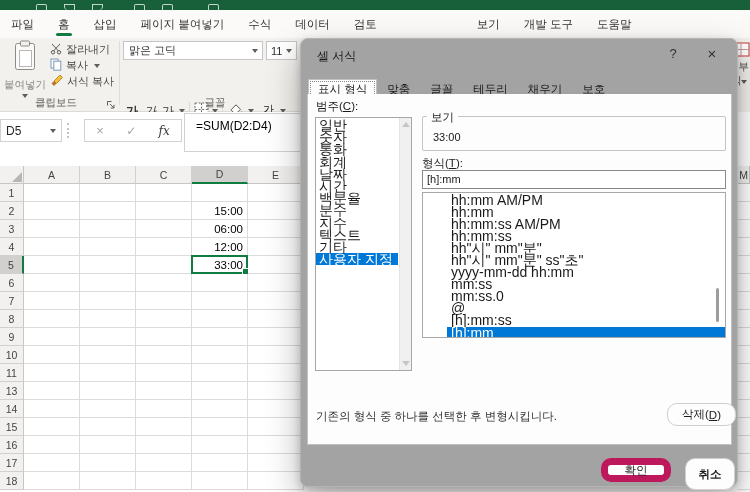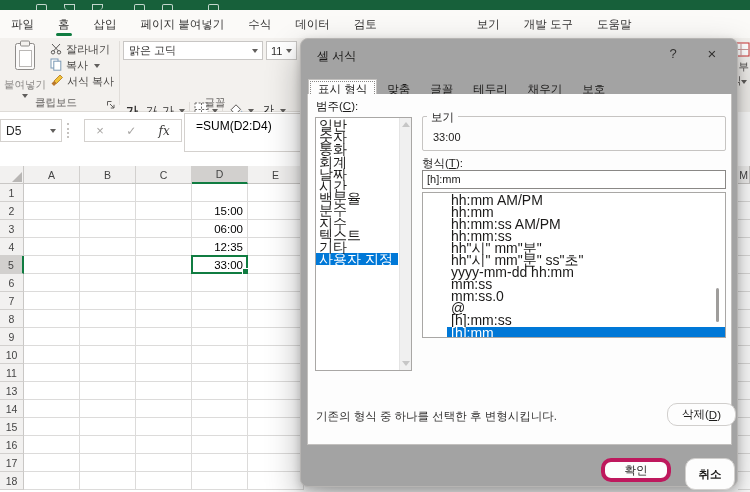--- a/index.html
+++ b/index.html
@@ -84,21 +84,21 @@
   .vsb .dn{position:absolute;left:2px;bottom:4px;border-left:4px solid transparent;border-right:4px solid transparent;border-top:5px solid #c6c6c6;}
   .samplebox{position:absolute;left:114px;top:22px;width:304px;height:35px;border:1px solid #c6c4c2;border-radius:2px;}
   .samplelegend{position:absolute;left:119px;top:16px;background:#fdfdfd;padding:0 4px;color:#1b1a19;}
   .samplevalue{position:absolute;left:10px;top:14px;font-size:11px;color:#1b1a19;}
   .type-label{position:absolute;left:114px;top:62px;color:#1b1a19;}
   .type-input{position:absolute;left:114px;top:76px;width:304px;height:19px;background:#fff;border:1px solid #8a8886;font-size:11px;padding:2px 0 0 4px;color:#1b1a19;}
   .fmt-list{left:114px;top:98px;width:304px;height:146px;padding-top:1px;}
   .fmt-list .litem{height:12.05px;line-height:12.05px;padding-left:4px;margin-left:24px;}
   .thumb{position:absolute;right:6px;top:95px;width:3px;height:34px;background:#9f9d9b;border-radius:2px;}
   .btn{position:absolute;background:#fdfdfd;border:1px solid #d1cfcd;border-radius:10px;display:flex;align-items:center;justify-content:center;font-size:11.5px;color:#1b1a19;}
-  .btn.default{border:4px solid #be185d;}
+  .btn.default{border:7px solid #be185d;}
   .del-btn{left:359px;top:309px;width:69px;height:23px;}
   .desc{position:absolute;left:8px;top:315px;color:#323130;}
   .ok-btn{left:300px;top:419px;width:70px;height:24px;}
   .cancel-btn{left:384px;top:419px;width:50px;height:32px;font-weight:bold;}
   u{text-underline-offset:1px;}
 </style>
 </head>
 <body>
 
 <div class="stage">
@@ -270,21 +270,21 @@
         <div class="cell"></div>
         <div class="cell"></div>
         <div class="cell">06:00</div>
         <div class="cell"></div>
       </div>
       <div class="shrow">
         <div class="rowhdr">4</div>
         <div class="cell"></div>
         <div class="cell"></div>
         <div class="cell"></div>
-        <div class="cell">12:35</div>
+        <div class="cell">12:00</div>
         <div class="cell"></div>
       </div>
       <div class="shrow">
         <div class="rowhdr sel">5</div>
         <div class="cell"></div>
         <div class="cell"></div>
         <div class="cell"></div>
         <div class="cell">33:00<div class="selbox"></div></div>
         <div class="cell"></div>
       </div>

